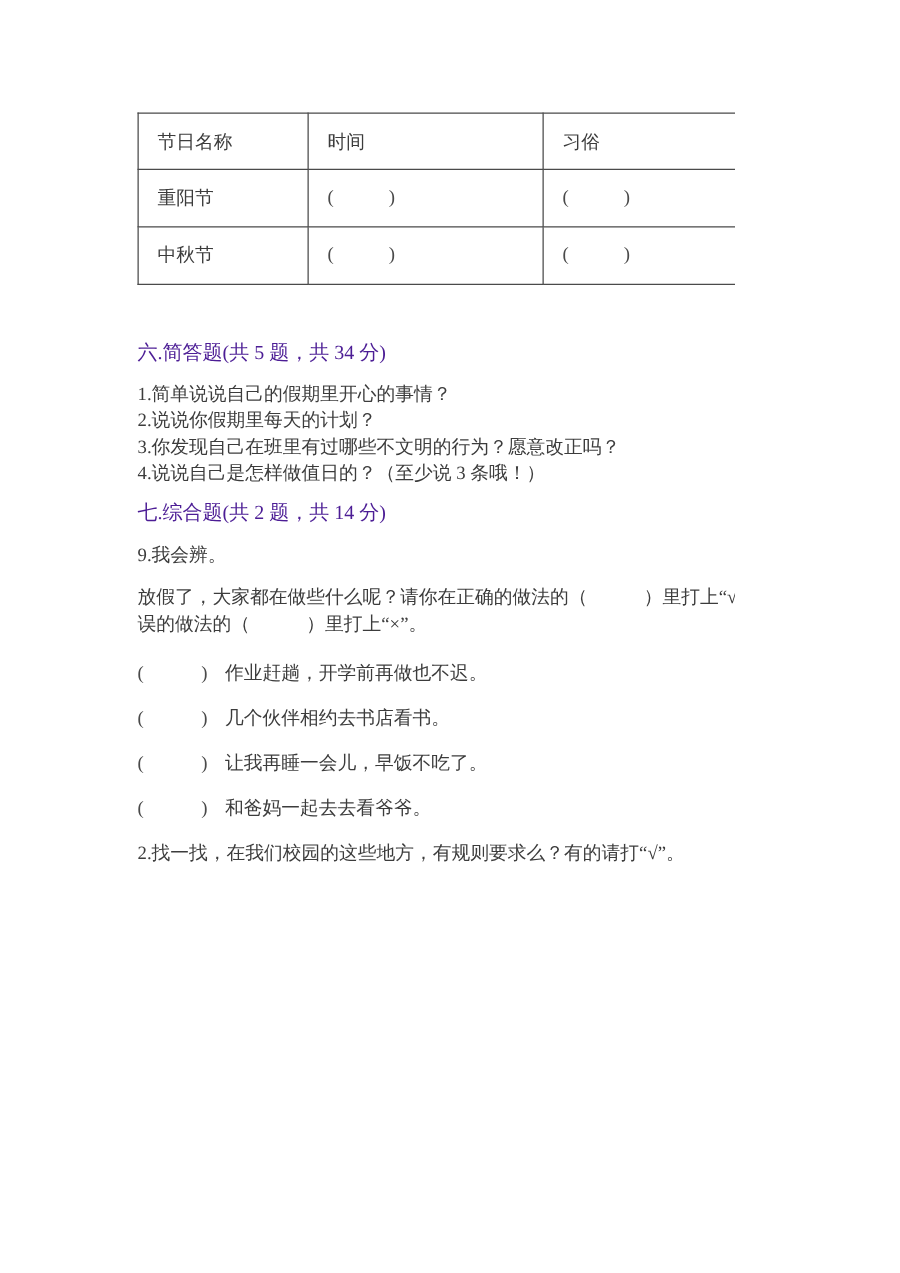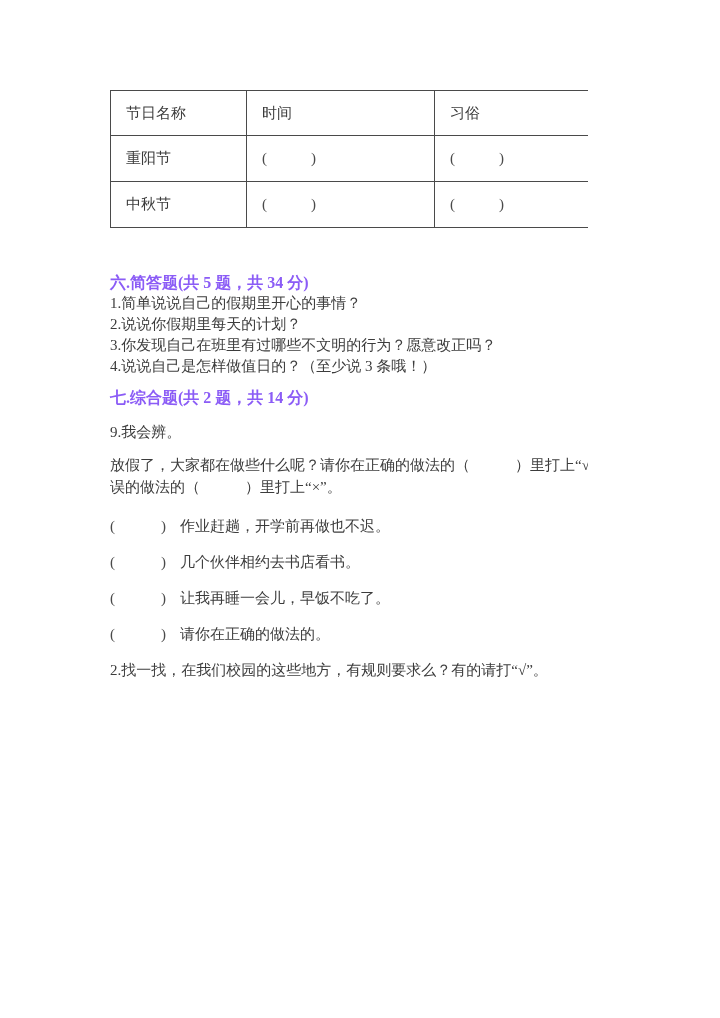--- a/index.html
+++ b/index.html
@@ -36,27 +36,27 @@
   col.c1 { width: 136px; }
   col.c2 { width: 188px; }
   col.c3 { width: 173px; }
   
   .blank { white-space: nowrap; color: #4a4a4a; }
   .blank .gap { display: inline-block; width: 44px; }
   .check-item .blank .gap { display: inline-block; width: 46px; }
   
   .q-heading {
     font-size: 16px;
-    font-weight: bold;
+    font-weight: normal;
     line-height: 21px;
-    color: #8b5cf6;
+    color: #4c1d95;
   }
   .h6 { margin-top: 44px; }
   .h7 { margin-top: 10px; }
-  .question-list { }
+  .question-list { margin-top: 13px; }
   .question-list div {
     font-size: 15px;
     line-height: 21px;
   }
   .q1-title {
     margin-top: 14px;
     font-size: 15px;
     line-height: 21px;
   }
   .q1-instruction {
@@ -132,20 +132,20 @@
       <div class="check-item">
         <span class="blank"><span>(</span><span class="gap"></span><span>)</span></span><span class="item-text">作业赶趟，开学前再做也不迟。</span>
       </div>
       <div class="check-item">
         <span class="blank"><span>(</span><span class="gap"></span><span>)</span></span><span class="item-text">几个伙伴相约去书店看书。</span>
       </div>
       <div class="check-item">
         <span class="blank"><span>(</span><span class="gap"></span><span>)</span></span><span class="item-text">让我再睡一会儿，早饭不吃了。</span>
       </div>
       <div class="check-item">
-        <span class="blank"><span>(</span><span class="gap"></span><span>)</span></span><span class="item-text">请你在正确的做法的。</span>
+        <span class="blank"><span>(</span><span class="gap"></span><span>)</span></span><span class="item-text">和爸妈一起去去看爷爷。</span>
       </div>
     </div>
 
     <div class="q2-line">2.找一找，在我们校园的这些地方，有规则要求么？有的请打“√”。</div>
 
   </div>
 </div>
 
 </body></html>

